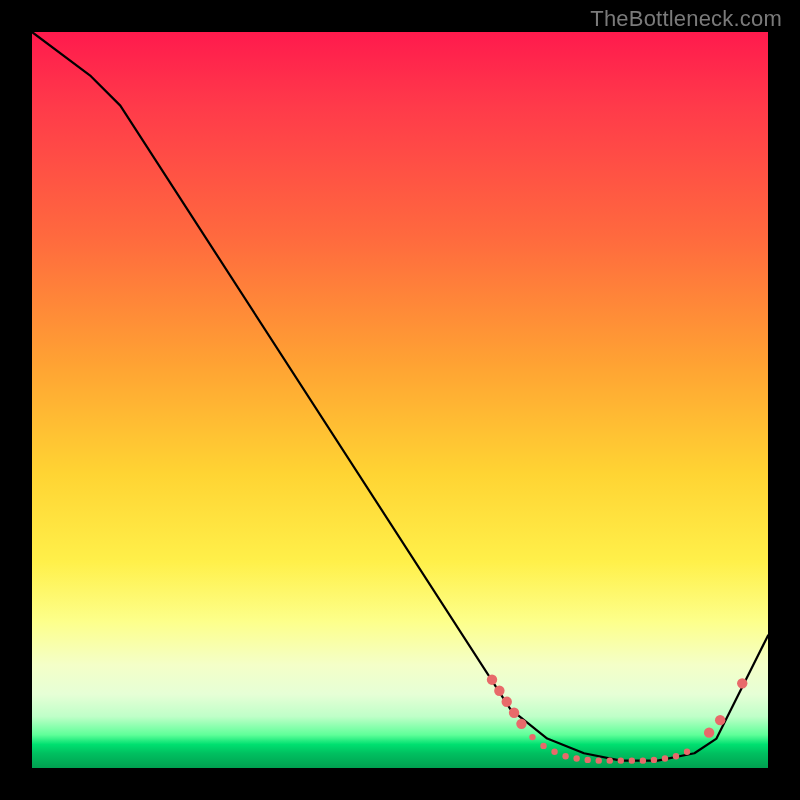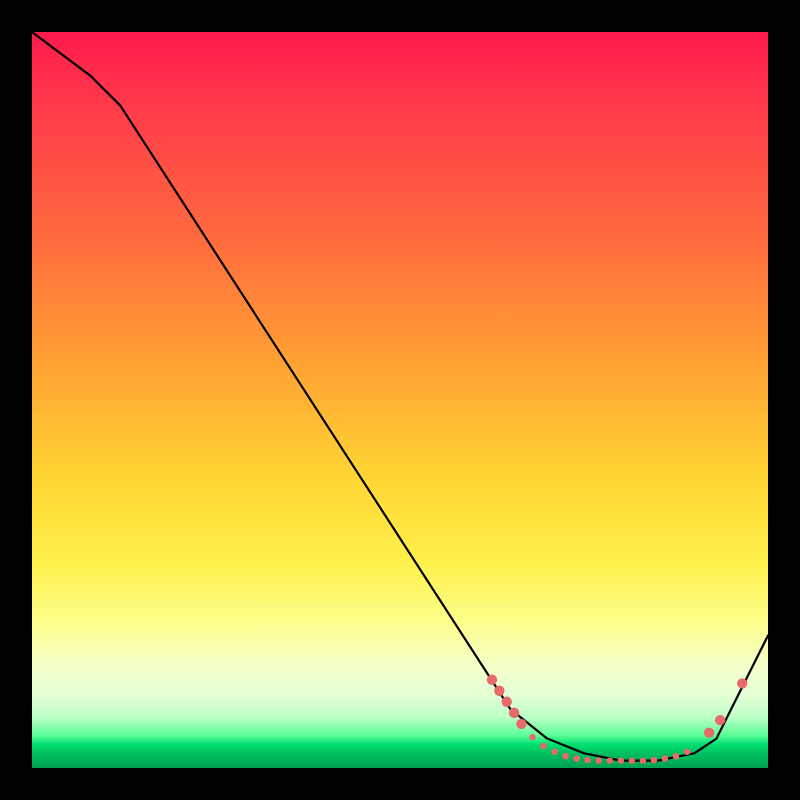--- a/index.html
+++ b/index.html
@@ -58,20 +58,21 @@
     font-size: 22px;
     font-weight: 500;
     letter-spacing: 0.2px;
     user-select: none;
   }
 </style>
 </head>
 <body>
 
 <div class="stage">
+  <div class="watermark">TheBottleneck.com</div>
   <div class="plot">
     <svg class="svg-layer" viewBox="0 0 736 736" preserveAspectRatio="none">
       <path id="curve-path" fill="none" stroke="#000000" stroke-width="2.2" stroke-linejoin="round" stroke-linecap="round" d="M0.00 0.00 L58.88 44.16 L88.32 73.60 L478.40 677.12 L515.20 706.56 L552.00 721.28 L588.80 728.64 L625.60 728.64 L662.40 721.28 L684.48 706.56 L736.00 603.52"></path>
       <g id="marker-group">
           <circle cx="460.00" cy="647.68" r="5.2" fill="#e86a6a"></circle>
           <circle cx="467.36" cy="658.72" r="5.2" fill="#e86a6a"></circle>
           <circle cx="474.72" cy="669.76" r="5.2" fill="#e86a6a"></circle>
           <circle cx="482.08" cy="680.80" r="5.2" fill="#e86a6a"></circle>
           <circle cx="489.44" cy="691.84" r="5.2" fill="#e86a6a"></circle>
           <circle cx="500.48" cy="705.09" r="3.2" fill="#e86a6a"></circle>

